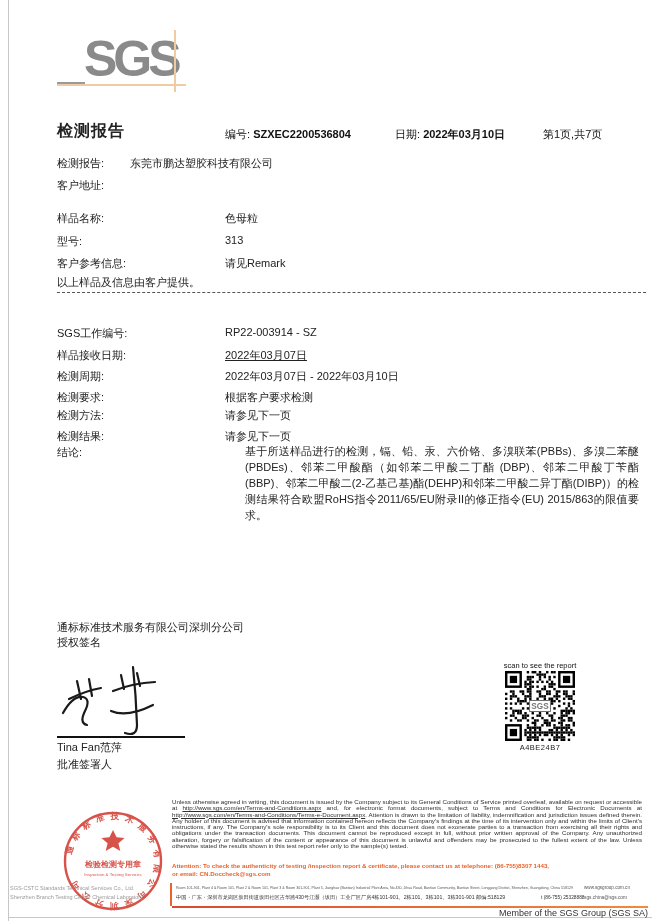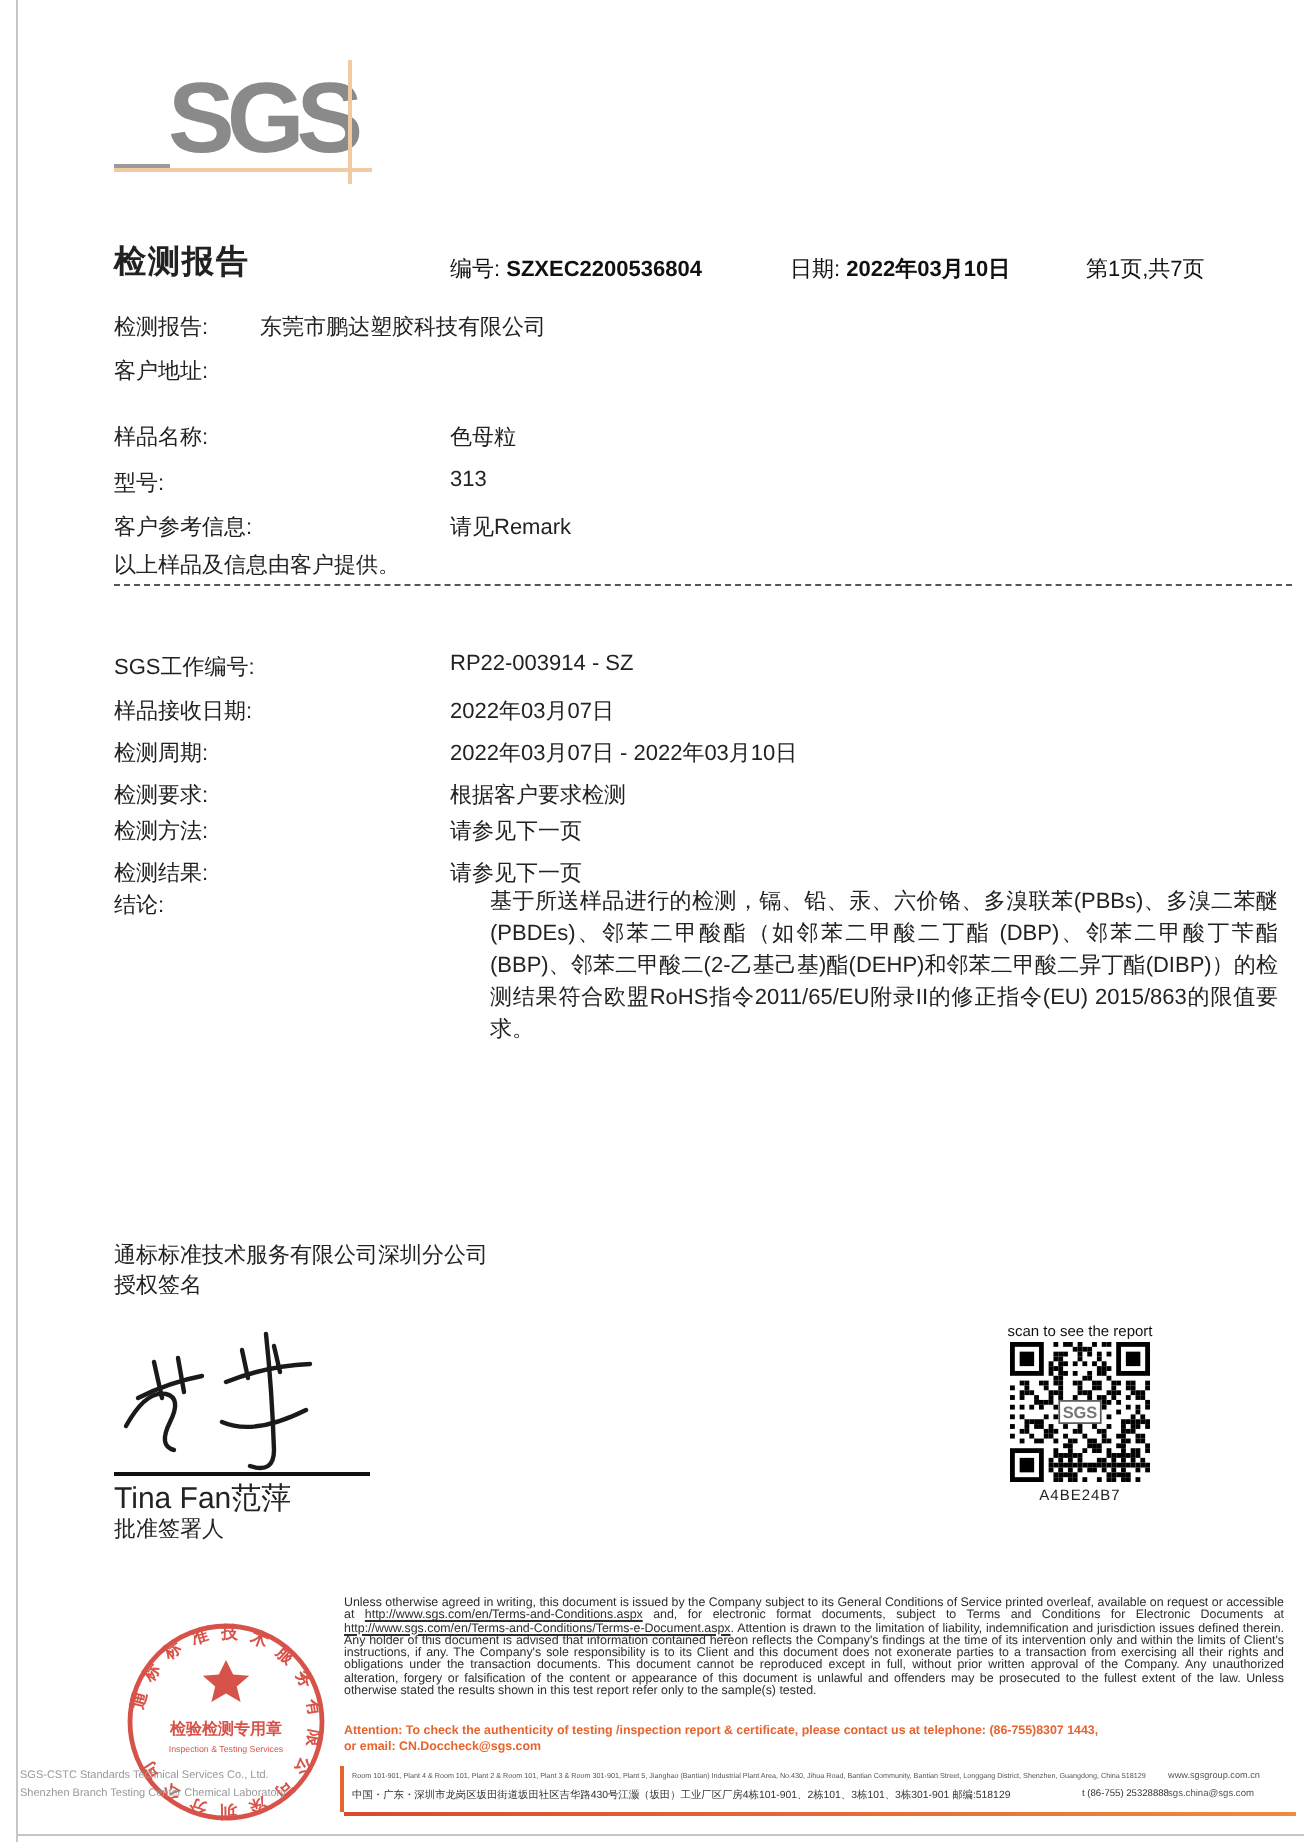--- a/index.html
+++ b/index.html
@@ -24,21 +24,21 @@
   .row-value { font-size:11px; color:#222; white-space:nowrap; }
 
   .dash-sep { left:57px; top:292px; width:589px; border-top:1px dashed #555; height:0; }
 
   .conclusion { left:225px; top:443px; width:394px; font-size:11px; line-height:16px; color:#222; text-align:justify;margin-left:20px; }
 
   .sig-company { left:57px; top:620px; font-size:11px; color:#222; }
   .sig-auth    { left:57px; top:635px; font-size:11px; color:#222; }
   .sig-svg     { left:55px; top:655px; }
   .sig-line    { left:57px; top:736px; width:128px; height:2px; background:#111; }
-  .sig-name    { left:57px; top:740px; font-size:15px; color:#222; }
+  .sig-name    { left:57px; top:740px; font-size:11px; color:#222; }
   .sig-title   { left:57px; top:757px; font-size:11px; color:#222; }
 
   .qr-caption { left:498px; top:661px; width:84px; text-align:center; font-size:7.5px; color:#111; }
   .qr-box     { left:505px; top:671px; }
   .qr-code    { left:498px; top:743px; width:84px; text-align:center; font-size:7.5px; color:#222; letter-spacing:.5px; }
 
   .stamp-svg { left:58px; top:806px; opacity:.88; }
 
   .lab-line1 { left:10px; top:885px; font-size:5.5px; color:#9a9a9a; white-space:nowrap; }
   .lab-line2 { left:10px; top:894px; font-size:5.5px; color:#9a9a9a; white-space:nowrap; }
@@ -89,21 +89,21 @@
   <div class="abs row-value" style="left:225px; top:234px;">313</div>
   <div class="abs row-label" style="top:256px;">客户参考信息:</div>
   <div class="abs row-value" style="left:225px; top:256px;">请见Remark</div>
   <div class="abs row-label" style="top:275px;">以上样品及信息由客户提供。</div>
 
   <div class="abs dash-sep"></div>
 
   <div class="abs row-label" style="top:326px;">SGS工作编号:</div>
   <div class="abs row-value" style="left:225px; top:326px;">RP22-003914 - SZ</div>
   <div class="abs row-label" style="top:348px;">样品接收日期:</div>
-  <div class="abs row-value" style="left:225px; top:348px;">2022年03月07日</div>
+  <div class="abs row-value" style="left:225px; top:348px;text-decoration:underline;">2022年03月07日</div>
   <div class="abs row-label" style="top:369px;">检测周期:</div>
   <div class="abs row-value" style="left:225px; top:369px;">2022年03月07日 - 2022年03月10日</div>
   <div class="abs row-label" style="top:390px;">检测要求:</div>
   <div class="abs row-value" style="left:225px; top:390px;">根据客户要求检测</div>
   <div class="abs row-label" style="top:408px;text-align:right;">检测方法:</div>
   <div class="abs row-value" style="left:225px; top:408px;">请参见下一页</div>
   <div class="abs row-label" style="top:429px;">检测结果:</div>
   <div class="abs row-value" style="left:225px; top:429px;">请参见下一页</div>
 
   <div class="abs row-label" style="top:445px;">结论:</div>
@@ -451,13 +451,14 @@
     <div>or email: CN.Doccheck@sgs.com</div>
   </div>
 
   <div class="abs addr-vline"></div>
   <div class="abs addr-en">Room 101-901, Plant 4 &amp; Room 101, Plant 2 &amp; Room 101, Plant 3 &amp; Room 301-901, Plant 5, Jianghao (Bantian) Industrial Plant Area, No.430, Jihua Road, Bantian Community, Bantian Street, Longgang District, Shenzhen, Guangdong, China 518129</div>
   <div class="abs website">www.sgsgroup.com.cn</div>
   <div class="abs addr-cn">中国・广东・深圳市龙岗区坂田街道坂田社区吉华路430号江灏（坂田）工业厂区厂房4栋101-901、2栋101、3栋101、3栋301-901 邮编:518129</div>
   <div class="abs phone">t (86-755) 25328888</div>
   <div class="abs email">sgs.china@sgs.com</div>
   <div class="abs footer-orange-line"></div>
+  <div class="abs member">Member of the SGS Group (SGS SA)</div>
 </div>
 
 </body></html>

